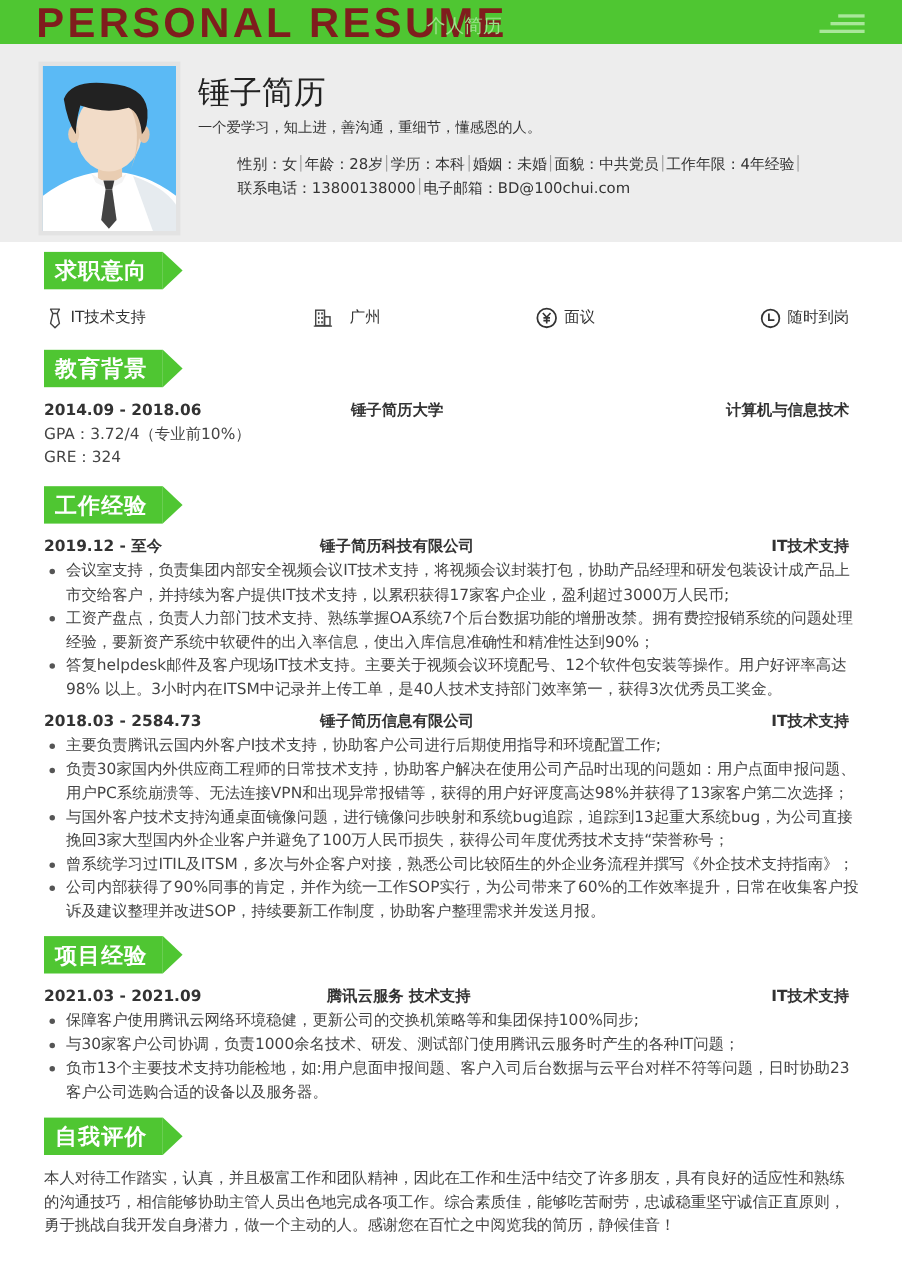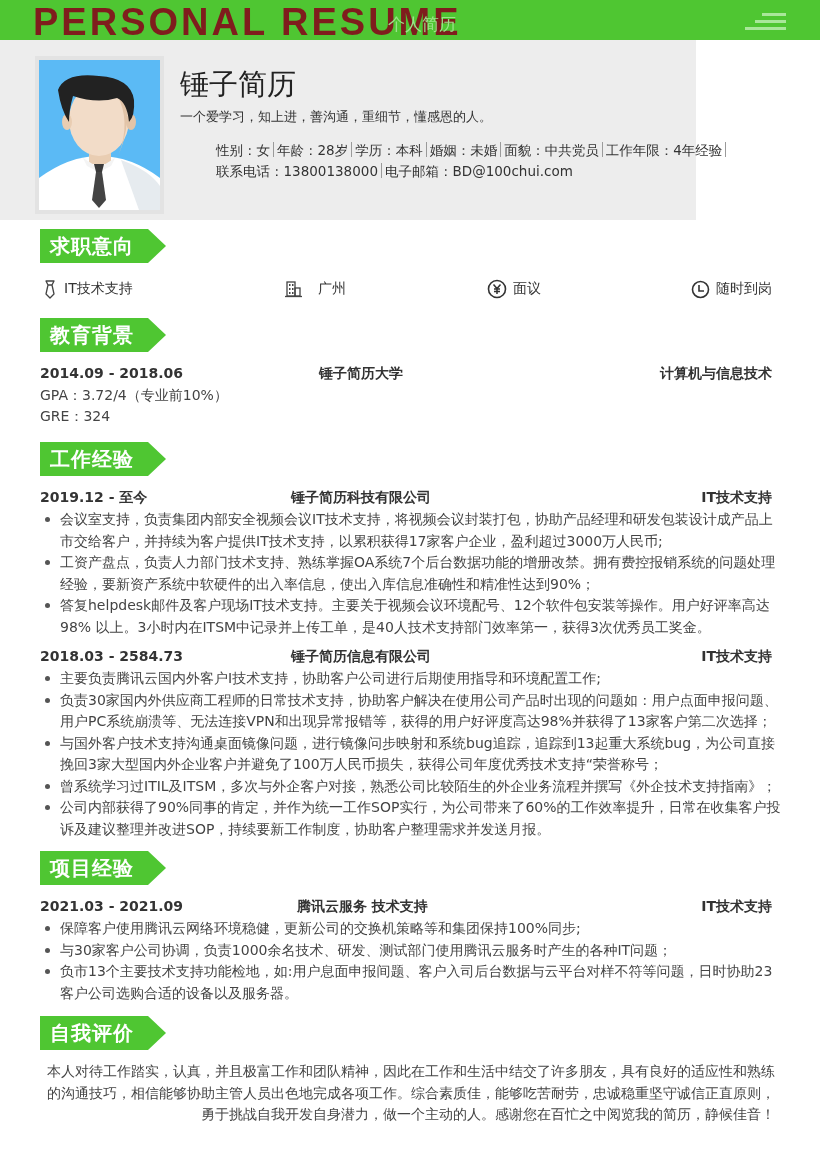--- a/index.html
+++ b/index.html
@@ -10,21 +10,21 @@
   .topbar { position: absolute; left: 0; top: 0; width: 820px; height: 40px; background: #4fc632; }
   .topbar .en { position: absolute; left: 33px; top: 3px; font-family: "Liberation Sans", sans-serif; font-weight: bold; font-size: 38px; letter-spacing: 3px; color: #7f1d1d; line-height: 38px; }
   .topbar .cn { position: absolute; left: 388px; top: 12px; font-size: 17px; color: #9be28a; line-height: 24px; }
   .menu-icon { position: absolute; left: 742px; top: 13px; width: 44px; height: 18px; cursor: pointer; }
   .menu-icon span { position: absolute; right: 0; height: 3px; background: #a9e79a; }
   .menu-icon .l1 { top: 0; width: 24px; }
   .menu-icon .l2 { top: 7px; width: 31px; }
   .menu-icon .l3 { top: 14px; width: 41px; }
 
   
-  .profile { position: absolute; left: 0; top: 40px; width: 696px; height: 180px; background: #ededed; text-align: center; }
+  .profile { position: absolute; left: 0; top: 40px; width: 820px; height: 180px; background: #ededed; text-align: center; }
   .photo-frame { position: absolute; left: 35px; top: 16px; width: 129px; height: 158px; background: #e3e3e3; padding: 4px; }
   .photo { width: 121px; height: 150px; background: #5bbaf5; position: relative; overflow: hidden; }
   .name { position: absolute; left: 180px; top: 24px; font-size: 29px; color: #222222; line-height: 40px; }
   .motto { position: absolute; left: 180px; top: 67px; font-size: 13px; color: #333333; line-height: 20px; }
   .info-line { position: absolute; left: 180px; font-size: 13.5px; color: #333333; line-height: 20px; white-space: nowrap; margin-left: 36px; }
   .info-line.l1 { top: 100px; }
   .info-line.l2 { top: 121px; }
   .info-line .sep { display: inline-block; width: 1px; height: 15px; background: #9a9a9a; margin: 0 3px; vertical-align: -2px; }
 
   
@@ -42,21 +42,21 @@
   .entry-head { position: absolute; left: 40px; width: 732px; height: 20px; font-size: 14px; font-weight: bold; color: #333333; line-height: 20px; }
   .entry-head .date { position: absolute; left: 0; top: 0; }
   .entry-head .org { position: absolute; top: 0; }
   .entry-head .role { position: absolute; right: 0; top: 0; }
   .plain { position: absolute; left: 40px; font-size: 14px; color: #444444; line-height: 21px; }
 
   .bullets { position: absolute; left: 40px; width: 745px; list-style: none; }
   .bullets li { position: relative; padding-left: 20px; font-size: 14px; line-height: 21.5px; color: #444444; }
   .bullets li::before { content: ""; position: absolute; left: 5px; top: 8px; width: 5px; height: 5px; border-radius: 50%; background: #555555; }
 
-  .para { position: absolute; left: 40px; width: 735px; font-size: 14px; line-height: 21.5px; color: #444444; text-align: right; }
+  .para { position: absolute; left: 40px; width: 735px; font-size: 14px; line-height: 21.5px; color: #444444; }
 </style>
 </head>
 <body>
 
 <div class="topbar">
   <div class="en">PERSONAL RESUME</div>
   <div class="cn">个人简历</div>
   <div class="menu-icon">
     <span class="l1"></span>
       <span class="l2"></span>

